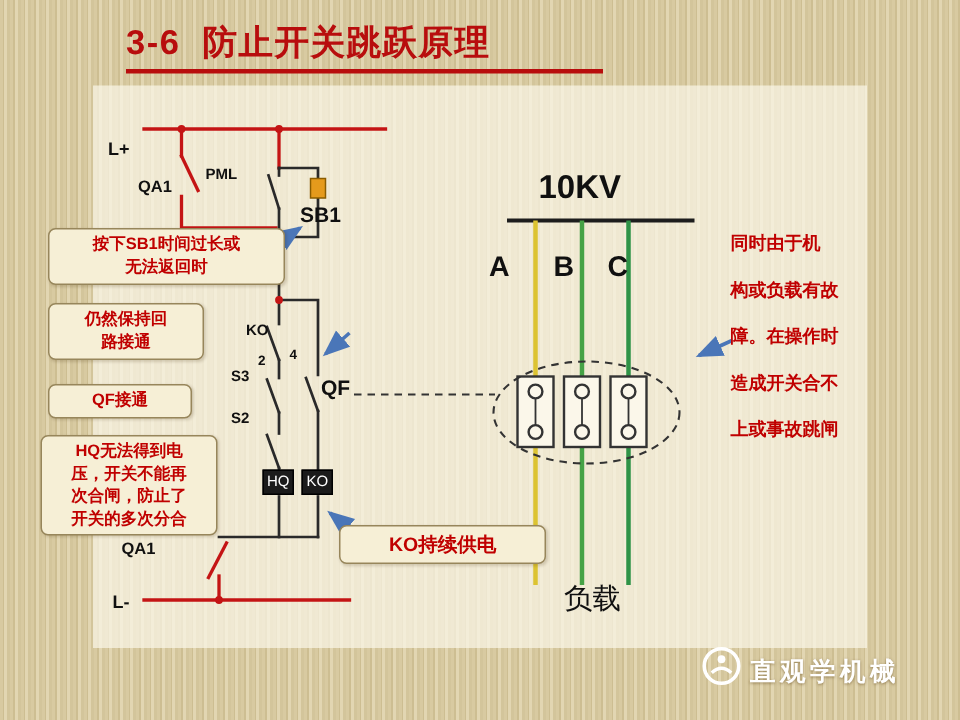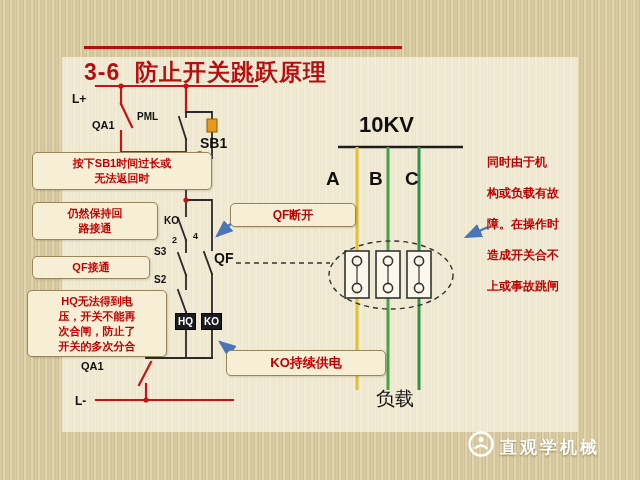--- a/index.html
+++ b/index.html
@@ -1,27 +1,27 @@
 <!DOCTYPE html>
 <html><head>
 <meta charset="utf-8">
 <style>
   html,body{margin:0;padding:0;background:#b9a87c;}
   .slide{position:relative;width:640px;height:480px;overflow:hidden;
     font-family:"Liberation Sans",sans-serif;
     background:repeating-linear-gradient(90deg,#d8caa1 0px,#d8caa1 2px,#cdbe92 2px,#cdbe92 3px,#e2d6b2 3px,#e2d6b2 5px,#d3c59b 5px,#d3c59b 7px);}
   .panel{position:absolute;left:62px;top:57px;width:516px;height:375px;background:rgba(250,245,230,0.72);}
-  .title{position:absolute;left:84px;top:13px;font-size:23px;font-weight:bold;color:#b80d0d;white-space:pre;letter-spacing:1px;margin-top:44px;}
+  .title{position:absolute;left:84px;top:13px;font-size:23px;font-weight:bold;color:#b80d0d;white-space:pre;letter-spacing:1px;}
   .title-underline{position:absolute;left:84px;top:46px;width:318px;height:3px;background:#b80d0d;}
   .lbl{position:absolute;color:#101010;font-weight:bold;line-height:1;}
   .serif{font-family:Liberation Sans, sans-serif;}
   .callout{position:absolute;background:#f6efd6;border:1px solid #97865b;border-radius:5px;
     color:#c00000;font-weight:bold;text-align:center;white-space:pre-line;
-    padding:3px 20px;font-size:11px;line-height:1.35;box-shadow:1px 1px 2px rgba(60,40,0,0.18);}
-  .combox{position:absolute;background:#1b1b1b;color:#fff;font-size:10px;font-weight:bold;
+    padding:3px 9px;font-size:11px;line-height:1.35;box-shadow:1px 1px 2px rgba(60,40,0,0.18);}
+  .combox{position:absolute;background:#1b1b1b;color:#fff;font-size:10px;font-weight:normal;
     display:flex;align-items:center;justify-content:center;border:1px solid #000;box-sizing:border-box;}
   .fault-note{position:absolute;left:487px;top:147px;width:102px;color:#c00000;
     font-weight:bold;font-size:12px;line-height:31px;white-space:pre-line;}
   .load-lbl{position:absolute;left:376px;top:386px;font-size:19px;font-weight:normal;color:#101010;}
   .brand{position:absolute;left:500px;top:436px;font-size:17px;font-weight:bold;color:#fff;
     letter-spacing:3px;text-shadow:0 1px 2px rgba(80,50,0,0.5);text-align:center;}
   svg.overlay{position:absolute;left:0;top:0;}
 </style>
 </head>
 <body>
@@ -141,21 +141,20 @@
 
   <div class="callout" style="left:32px;top:152px;width:138px">按下SB1时间过长或
 无法返回时</div>
   <div class="callout" style="left:32px;top:202px;width:84px">仍然保持回
 路接通</div>
   <div class="callout" style="left:32px;top:256px;width:76px">QF接通</div>
   <div class="callout" style="left:27px;top:290px;width:98px">HQ无法得到电
 压，开关不能再
 次合闸，防止了
 开关的多次分合</div>
-  <div class="callout" style="left:230px;top:203px;width:84px;font-size:12px">QF断开</div>
   <div class="callout" style="left:226px;top:350px;width:118px;font-size:13px">KO持续供电</div>
 
   <div class="fault-note">同时由于机
 构或负载有故
 障。在操作时
 造成开关合不
 上或事故跳闸</div>
 
   <svg class="overlay" style="left:466px;top:429px" width="30" height="30">
     <circle cx="15" cy="15" r="11.5" fill="none" stroke="#fff" stroke-width="2.4"></circle>

